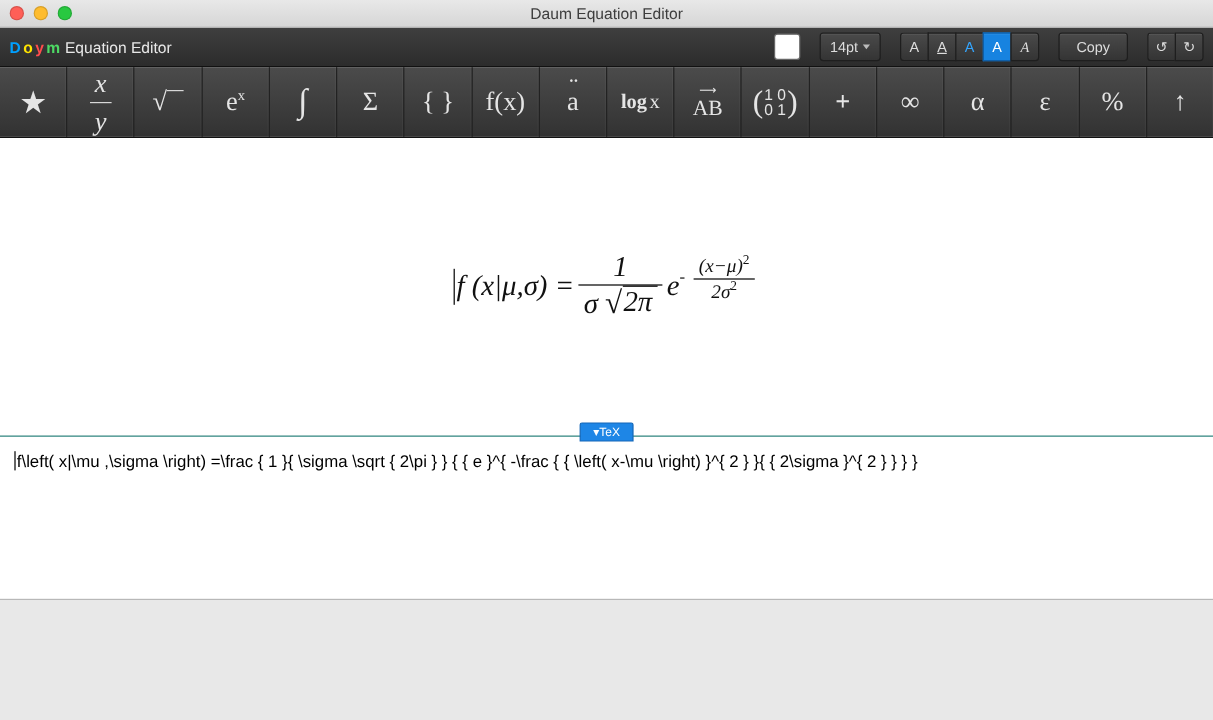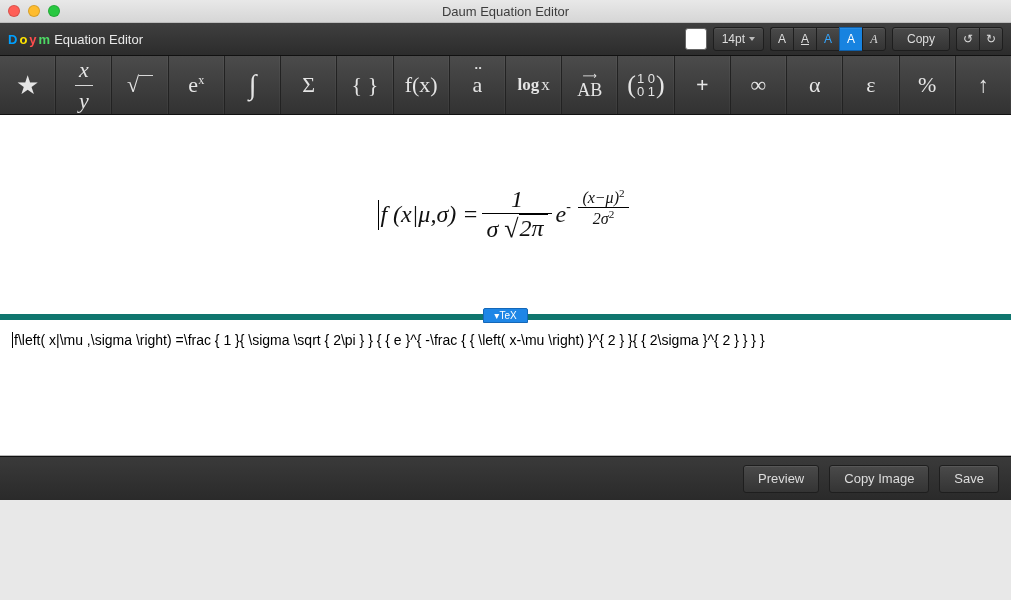--- a/index.html
+++ b/index.html
@@ -13,21 +13,21 @@
   .brand { display:flex; align-items:center; gap:2px; }
   .brand .d { color:#00a0ff; font-weight:bold; }
   .brand .o { color:#ffe400; font-weight:bold; }
   .brand .y { color:#ff4d4d; font-weight:bold; }
   .brand .m { color:#4dd964; font-weight:bold; }
   .brand .etxt { margin-left:2px; color:#e8e8e8; font-weight:500; }
   .bar1 .spacer { flex:1; }
   .btn { background:linear-gradient(#4a4a4a,#343434); border:1px solid #1e1e1e; border-radius:3px; height:22px; display:flex; align-items:center; justify-content:center; color:#ddd; font-size:12px; padding:0 8px; box-shadow:inset 0 1px 0 rgba(255,255,255,.08); }
   .btn.sq { width:22px; padding:0; }
   .colorbox { width:22px; height:22px; border:1px solid #666; border-radius:3px; background:#fff; box-sizing:border-box; }
-  .group { display:flex; gap:6px; align-items:center; }
+  .group { display:flex; gap:16px; align-items:center; }
   .tight { gap:0; }
   .tight .btn { border-radius:0; border-right:none; }
   .tight .btn:first-child { border-radius:3px 0 0 3px; }
   .tight .btn:last-child { border-radius:0 3px 3px 0; border-right:1px solid #1e1e1e; }
   .btn.activeblue { background:#1783e0; color:#fff; border-color:#0f5fa8; }
   .btn .serif { font-family:Georgia,serif; font-style:italic; }
   .btn .ul { text-decoration:underline; }
   .clearbtn { padding:0 14px; }
   .symbar { height:58px; background:linear-gradient(#4b4b4b,#323232); display:flex; border-bottom:1px solid #111; }
   .symcell { flex:1; display:flex; align-items:center; justify-content:center; border-right:1px solid #222; box-shadow:inset -1px 0 0 rgba(255,255,255,.04); color:#e5e5e5; font-family:Georgia,"Times New Roman",serif; font-size:22px; cursor:pointer; }
@@ -35,21 +35,21 @@
   .preview { flex:1; background:#fff; display:flex; align-items:center; justify-content:center; position:relative; }
   .equation { font-family:"Times New Roman",Georgia,serif; font-style:italic; font-size:24px; color:#111; display:flex; align-items:center; }
   .equation .cursor { border-left:1.5px solid #000; height:30px; margin-right:1px; animation:none; }
   .frac { display:inline-flex; flex-direction:column; align-items:center; vertical-align:middle; margin:0 4px; }
   .frac .num, .frac .den { padding:0 4px; }
   .frac .line { width:100%; height:1px; background:#000; }
   .exp { display:inline-block; vertical-align:top; margin-top:-14px; font-size:14px; }
   .sqrt { display:inline-flex; align-items:flex-end; }
   .sqrt .radical { font-style:normal; font-size:26px; line-height:1; }
   .sqrt .arg { border-top:1px solid #000; padding:0 4px 0 1px; }
-  .textab { position:relative; background:#8b5cf6; border-top:6px solid #0f766e; }
+  .textab { position:relative; background:#8b5cf6; border-top:1px solid #0f766e; }
   .textab .tabwrap { position:absolute; top:-12px; left:0; right:0; display:flex; justify-content:center; }
   .textab .tab { background:#1e86e6; color:#fff; font-size:10px; padding:1px 10px; border-radius:2px 2px 0 0; border:1px solid #1467b8; }
   .texarea { min-height:115px; background:#fff; padding:10px 12px; font-family:Liberation Sans, sans-serif; font-size:14px; color:#000; line-height:1.5; border-bottom:1px solid #b8b8b8; word-break:break-all; }
   .texcursor { border-left:1.5px solid #000; margin-right:1px; }
   .footer { height:43px; background:linear-gradient(#3a3a3a,#2a2a2a); display:flex; align-items:center; justify-content:flex-end; gap:10px; padding:0 12px; border-top:1px solid #111; }
   .footer .btn { height:26px; padding:0 14px; font-size:13px; }
   .caret-down { display:inline-block; width:0; height:0; border-left:3px solid transparent; border-right:3px solid transparent; border-top:4px solid #bbb; margin-left:4px; }
   .frac-ico { display:flex; flex-direction:column; align-items:center; font-style:italic; }
   .frac-ico .l { width:18px; height:1px; background:#d8d8d8; margin:2px 0; }
   .vec-ab { display:flex; flex-direction:column; align-items:center; line-height:1; }
@@ -213,25 +213,14 @@
 
 <div class="textab">
   <div class="tabwrap">
         <div class="tab"><span>▾</span><span>TeX</span></div>
       </div>
   <div class="texarea">
     <span class="texcursor"></span><span>f\left( x|\mu ,\sigma  \right) =\frac { 1 }{ \sigma \sqrt { 2\pi  }  } { { e }^{ -\frac { { \left( x-\mu  \right)  }^{ 2 } }{ { 2\sigma  }^{ 2 } }  } }</span>
   </div>
 </div>
 
-<div class="footer">
-  <div class="btn">
-        <span>Preview</span>
-      </div>
-  <div class="btn">
-        <span>Copy Image</span>
-      </div>
-  <div class="btn">
-        <span>Save</span>
-      </div>
-</div>
 
 </div>
 
 </body></html>

